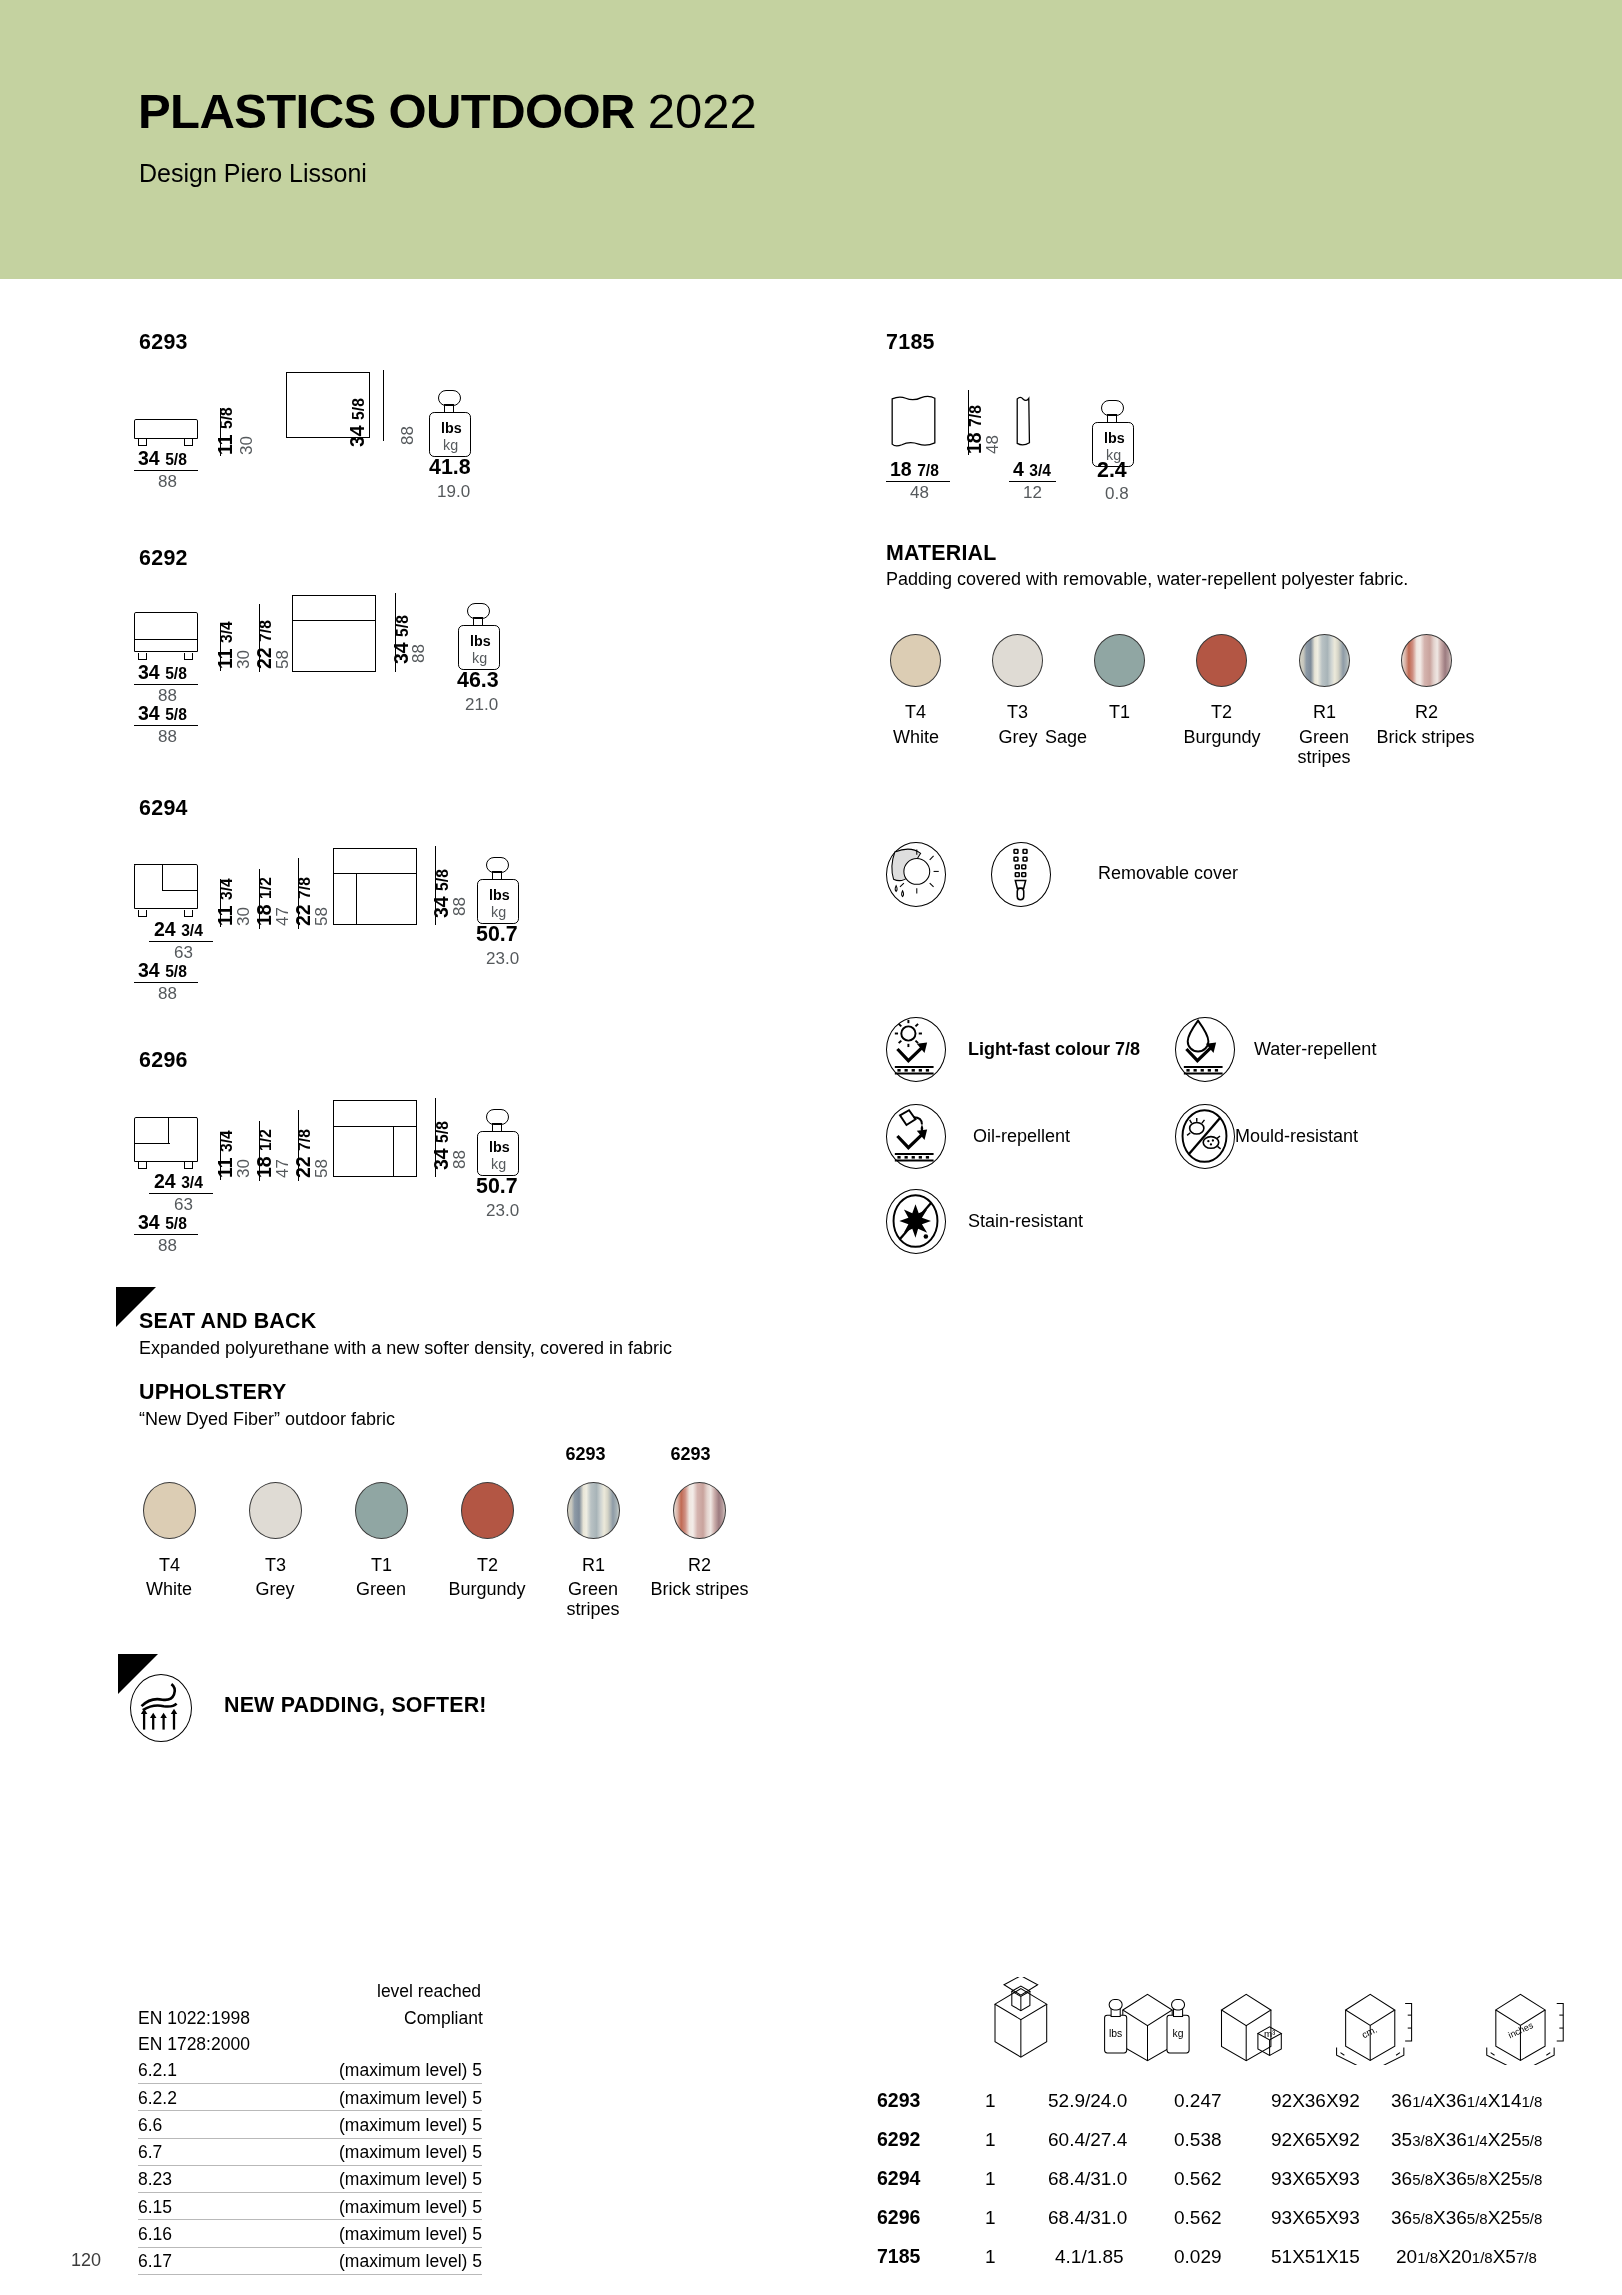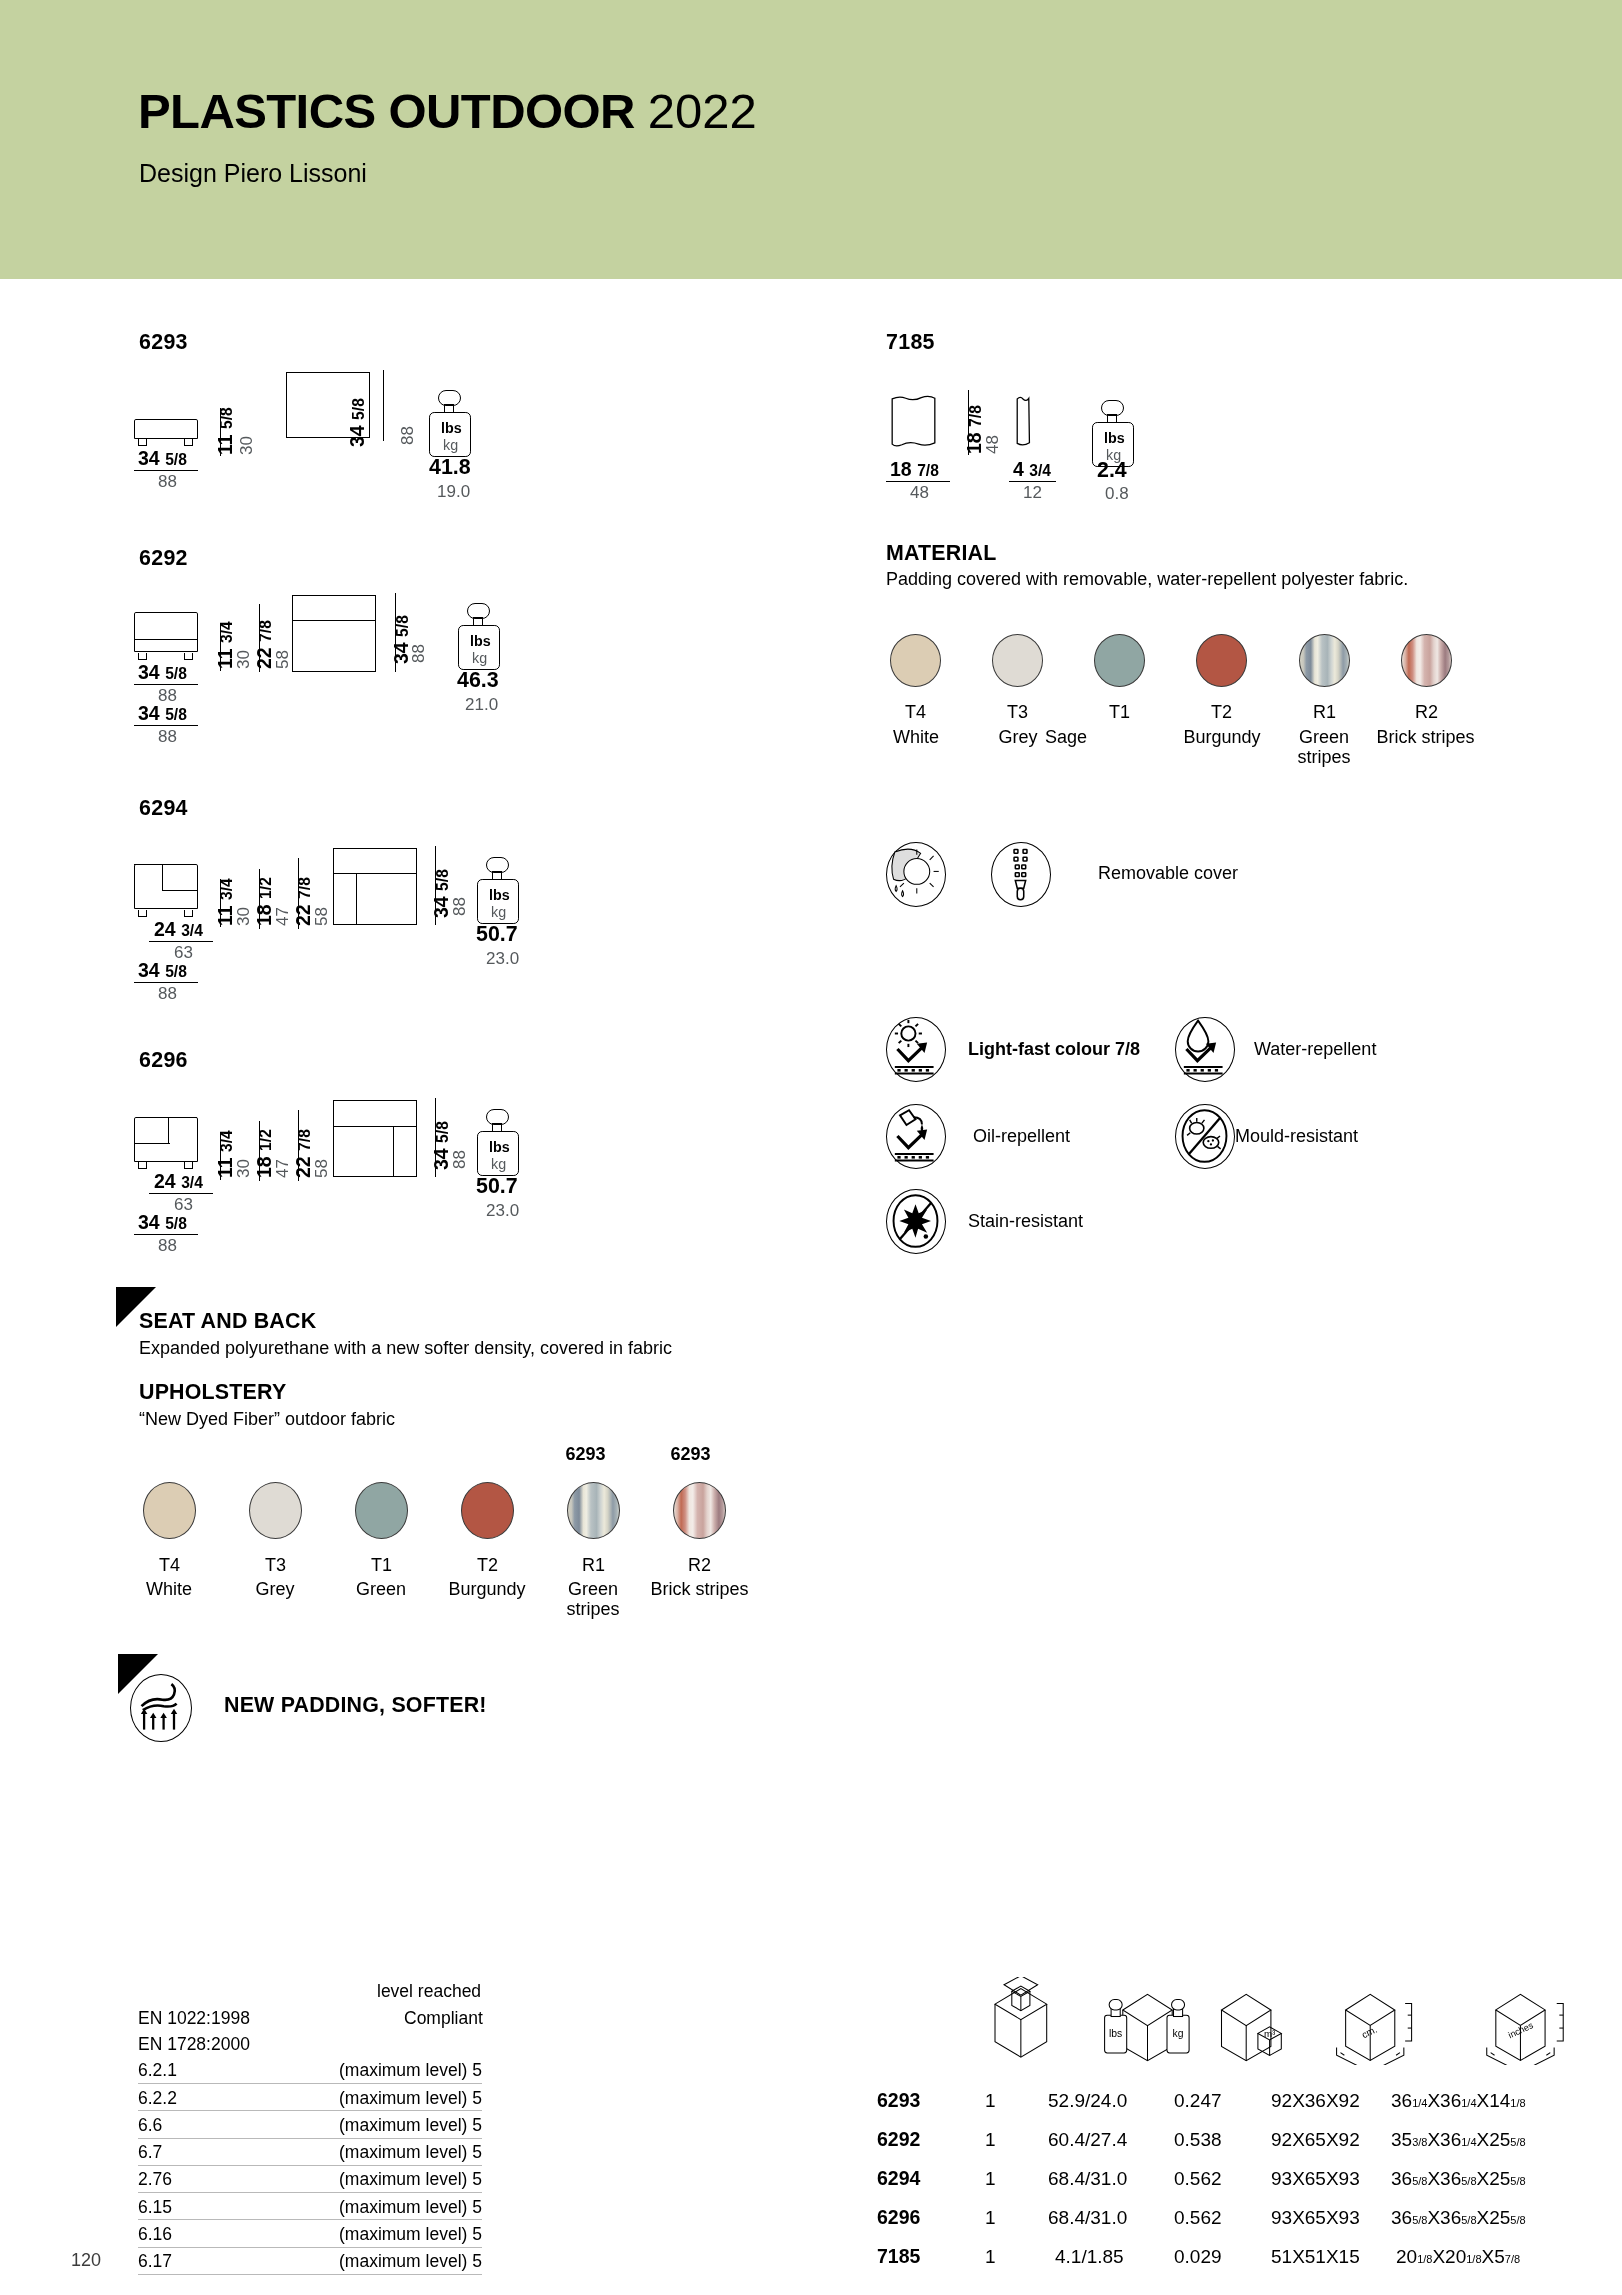--- a/index.html
+++ b/index.html
@@ -58,21 +58,21 @@
 
   
   .std-hdr{position:absolute;font-size:17.5px;font-weight:300;white-space:nowrap;}
   .std-code{position:absolute;font-size:17.5px;font-weight:300;white-space:nowrap;}
   .std-val{position:absolute;font-size:17.5px;font-weight:300;white-space:nowrap;}
   .std-line{position:absolute;height:1px;background:#b9b9b9;}
   .pageno{position:absolute;font-size:18px;font-weight:300;color:#3c3c3c;}
 
   .pk-code{position:absolute;font-size:19.5px;font-weight:700;}
   .pk-cell{position:absolute;font-size:19px;font-weight:400;white-space:nowrap;}
-  .pk-cell .fr{font-size:11px;}
+  .pk-cell .fr{font-size:15px;}
 
   .boxicon{position:absolute;}
   .boxicon svg{display:block;}
 </style>
 </head>
 <body>
 
 <div class="abs" id="header" style="background: rgb(196, 210, 160);"></div>
 <div class="abs" id="title">
   <span>PLASTICS OUTDOOR</span><span>&nbsp;</span><span class="year">2022</span>
@@ -479,21 +479,21 @@
 <div class="std-val" style="left:339px;top:2088px;">(maximum level) 5</div>
 
 <div class="std-code" style="left:138px;top:2115px;">6.6</div>
 <div class="std-line" style="left:138px;top:2138px;width:344px;"></div>
 <div class="std-val" style="left:339px;top:2115px;">(maximum level) 5</div>
 
 <div class="std-code" style="left:138px;top:2142px;">6.7</div>
 <div class="std-line" style="left:138px;top:2165px;width:344px;"></div>
 <div class="std-val" style="left:339px;top:2142px;">(maximum level) 5</div>
 
-<div class="std-code" style="left:138px;top:2169px;">2.76</div>
+<div class="std-code" style="left:138px;top:2169px;">8.23</div>
 <div class="std-line" style="left:138px;top:2192px;width:344px;"></div>
 <div class="std-val" style="left:339px;top:2169px;">(maximum level) 5</div>
 
 <div class="std-code" style="left:138px;top:2197px;">6.15</div>
 <div class="std-line" style="left:138px;top:2219px;width:344px;"></div>
 <div class="std-val" style="left:339px;top:2197px;">(maximum level) 5</div>
 
 <div class="std-code" style="left:138px;top:2224px;">6.16</div>
 <div class="std-line" style="left:138px;top:2247px;width:344px;"></div>
 <div class="std-val" style="left:339px;top:2224px;">(maximum level) 5</div>

